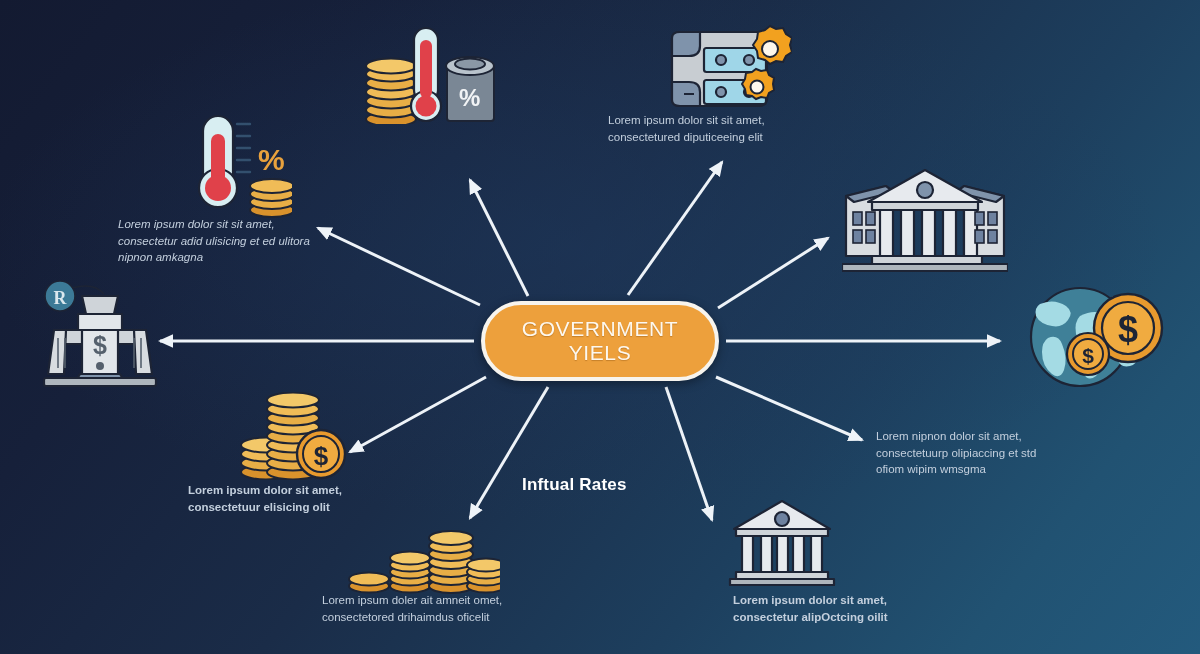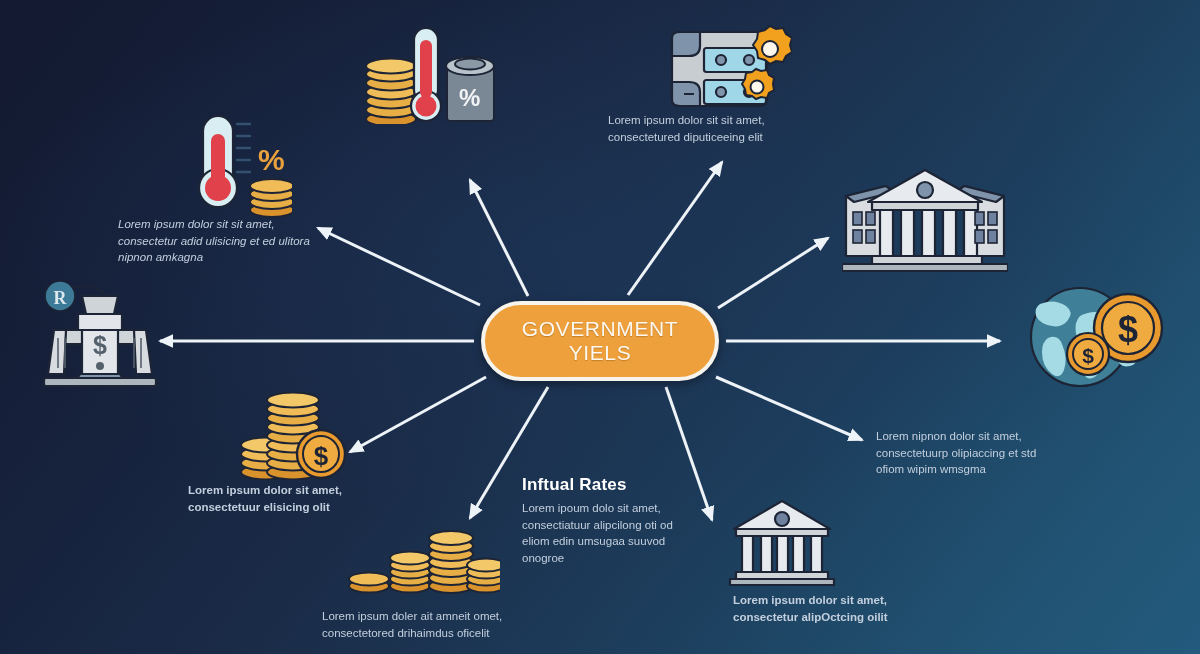--- a/index.html
+++ b/index.html
@@ -272,27 +272,26 @@
       </g>
       <g>
         <ellipse cx="138" cy="68" rx="19" ry="6.5" fill="#d9922c" stroke="#1d2435" stroke-width="2"></ellipse>
         <ellipse cx="138" cy="61" rx="19" ry="6.5" fill="#e8ae46" stroke="#1d2435" stroke-width="2"></ellipse>
         <ellipse cx="138" cy="54" rx="19" ry="6.5" fill="#f0bc57" stroke="#1d2435" stroke-width="2"></ellipse>
         <ellipse cx="138" cy="47" rx="19" ry="6.5" fill="#f3c869" stroke="#1d2435" stroke-width="2"></ellipse>
       </g>
     </svg>
   </div>
 
-  <div class="block ta-center" style="left:322px; top:592px; width:208px;margin-top:16px;">
+  <div class="block ta-center" style="left:322px; top:592px; width:208px;">
     <div class="blk-body">Lorem ipsum doler ait amneit omet, consectetored drihaimdus oficelit</div>
   </div>
 
   <div class="block ta-center" style="left:522px; top:438px; width:166px;margin-top:37px;">
     <div class="blk-title">Inftual Rates</div>
-    <div class="blk-body">Lorem ipoum dolo sit amet, consectiatuur alipcilong oti od eliom edin umsugaa suuvod onogroe</div>
   </div>
 
   <div class="icon" style="left:236px; top:392px;">
     <svg width="118" height="88" viewBox="0 0 118 88">
       <g>
         <ellipse cx="30" cy="80" rx="25" ry="7.5" fill="#d9922c" stroke="#1d2435" stroke-width="2"></ellipse>
         <ellipse cx="30" cy="71" rx="25" ry="7.5" fill="#e8ae46" stroke="#1d2435" stroke-width="2"></ellipse>
         <ellipse cx="30" cy="62" rx="25" ry="7.5" fill="#f0bc57" stroke="#1d2435" stroke-width="2"></ellipse>
         <ellipse cx="30" cy="53" rx="25" ry="7.5" fill="#f3c869" stroke="#1d2435" stroke-width="2"></ellipse>
       </g>

